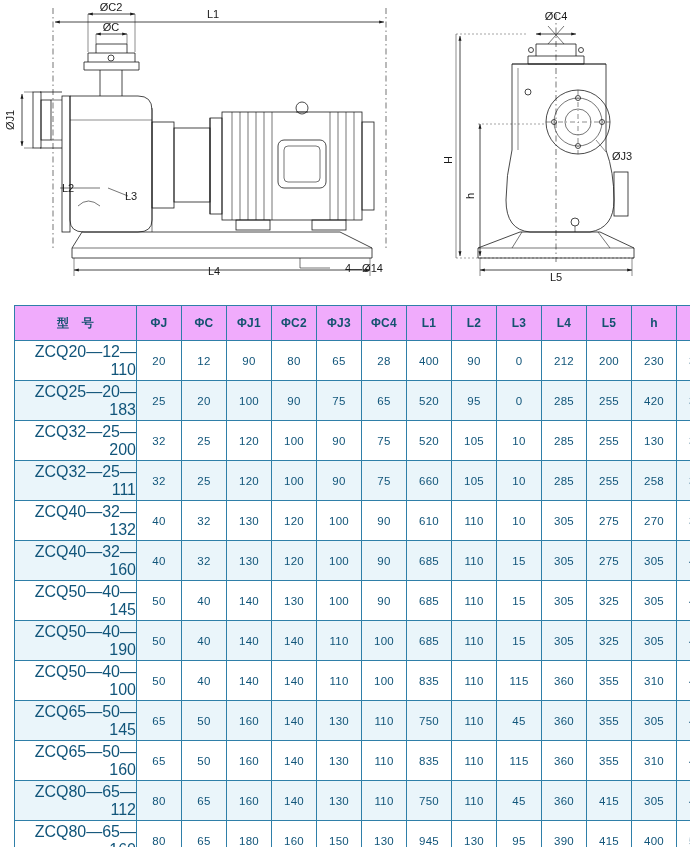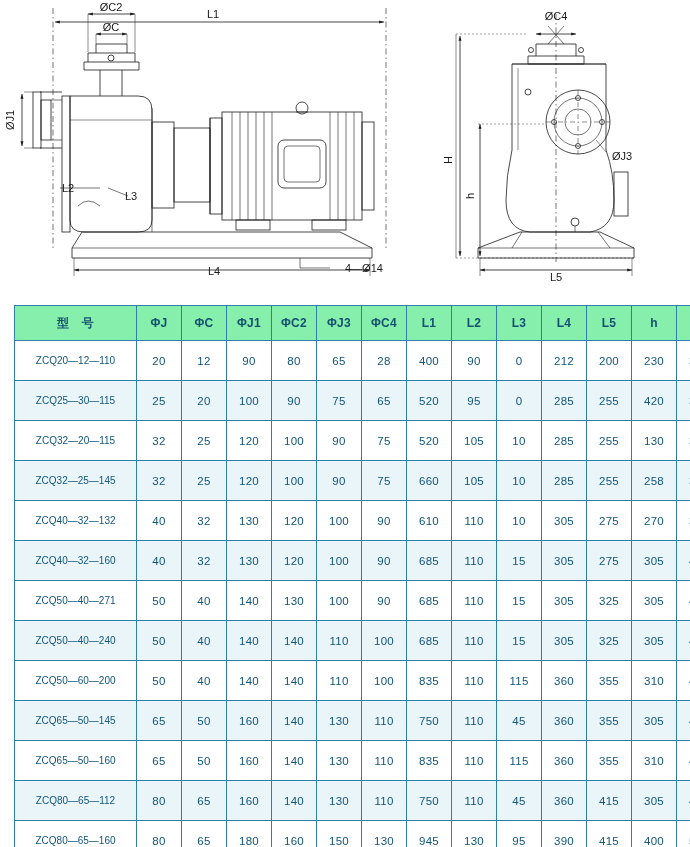--- a/index.html
+++ b/index.html
@@ -44,35 +44,36 @@
     border: 1px solid #2f7fa8;
     text-align: center;
     font-size: 11.5px;
     color: #11557a;
     height: 39px;
     padding: 0;
     font-family: "Liberation Sans", sans-serif;
     letter-spacing: 0.3px;
   }
   table.spec thead th {
-    background: #86efac;
+    background: #f0abfc;
     font-weight: bold;
     font-size: 12px;
     height: 34px;
     color: #14526f;
   }
   table.spec tbody tr:nth-child(odd) td {
     background: #ffffff;
   }
   table.spec tbody tr:nth-child(even) td {
     background: #eaf5fa;
   }
   table.spec td.model {
-    font-size: 10px;
+    font-size: 16px;
     letter-spacing: 0px;
+    text-align: right;
   }
   
   col.c-model { width: 122px; }
   col.c-num   { width: 45px; }
 </style>
 </head>
 <body>
 
 <div id="page">
 
@@ -301,53 +302,53 @@
             <td>28</td>
             <td>400</td>
             <td>90</td>
             <td>0</td>
             <td>212</td>
             <td>200</td>
             <td>230</td>
             <td>320</td>
           </tr>
           <tr>
-            <td class="model">ZCQ25—30—115</td>
+            <td class="model">ZCQ25—20—183</td>
             <td>25</td>
             <td>20</td>
             <td>100</td>
             <td>90</td>
             <td>75</td>
             <td>65</td>
             <td>520</td>
             <td>95</td>
             <td>0</td>
             <td>285</td>
             <td>255</td>
             <td>420</td>
             <td>335</td>
           </tr>
           <tr>
-            <td class="model">ZCQ32—20—115</td>
+            <td class="model">ZCQ32—25—200</td>
             <td>32</td>
             <td>25</td>
             <td>120</td>
             <td>100</td>
             <td>90</td>
             <td>75</td>
             <td>520</td>
             <td>105</td>
             <td>10</td>
             <td>285</td>
             <td>255</td>
             <td>130</td>
             <td>335</td>
           </tr>
           <tr>
-            <td class="model">ZCQ32—25—145</td>
+            <td class="model">ZCQ32—25—111</td>
             <td>32</td>
             <td>25</td>
             <td>120</td>
             <td>100</td>
             <td>90</td>
             <td>75</td>
             <td>660</td>
             <td>105</td>
             <td>10</td>
             <td>285</td>
@@ -381,53 +382,53 @@
             <td>90</td>
             <td>685</td>
             <td>110</td>
             <td>15</td>
             <td>305</td>
             <td>275</td>
             <td>305</td>
             <td>410</td>
           </tr>
           <tr>
-            <td class="model">ZCQ50—40—271</td>
+            <td class="model">ZCQ50—40—145</td>
             <td>50</td>
             <td>40</td>
             <td>140</td>
             <td>130</td>
             <td>100</td>
             <td>90</td>
             <td>685</td>
             <td>110</td>
             <td>15</td>
             <td>305</td>
             <td>325</td>
             <td>305</td>
             <td>410</td>
           </tr>
           <tr>
-            <td class="model">ZCQ50—40—240</td>
+            <td class="model">ZCQ50—40—190</td>
             <td>50</td>
             <td>40</td>
             <td>140</td>
             <td>140</td>
             <td>110</td>
             <td>100</td>
             <td>685</td>
             <td>110</td>
             <td>15</td>
             <td>305</td>
             <td>325</td>
             <td>305</td>
             <td>410</td>
           </tr>
           <tr>
-            <td class="model">ZCQ50—60—200</td>
+            <td class="model">ZCQ50—40—100</td>
             <td>50</td>
             <td>40</td>
             <td>140</td>
             <td>140</td>
             <td>110</td>
             <td>100</td>
             <td>835</td>
             <td>110</td>
             <td>115</td>
             <td>360</td>

